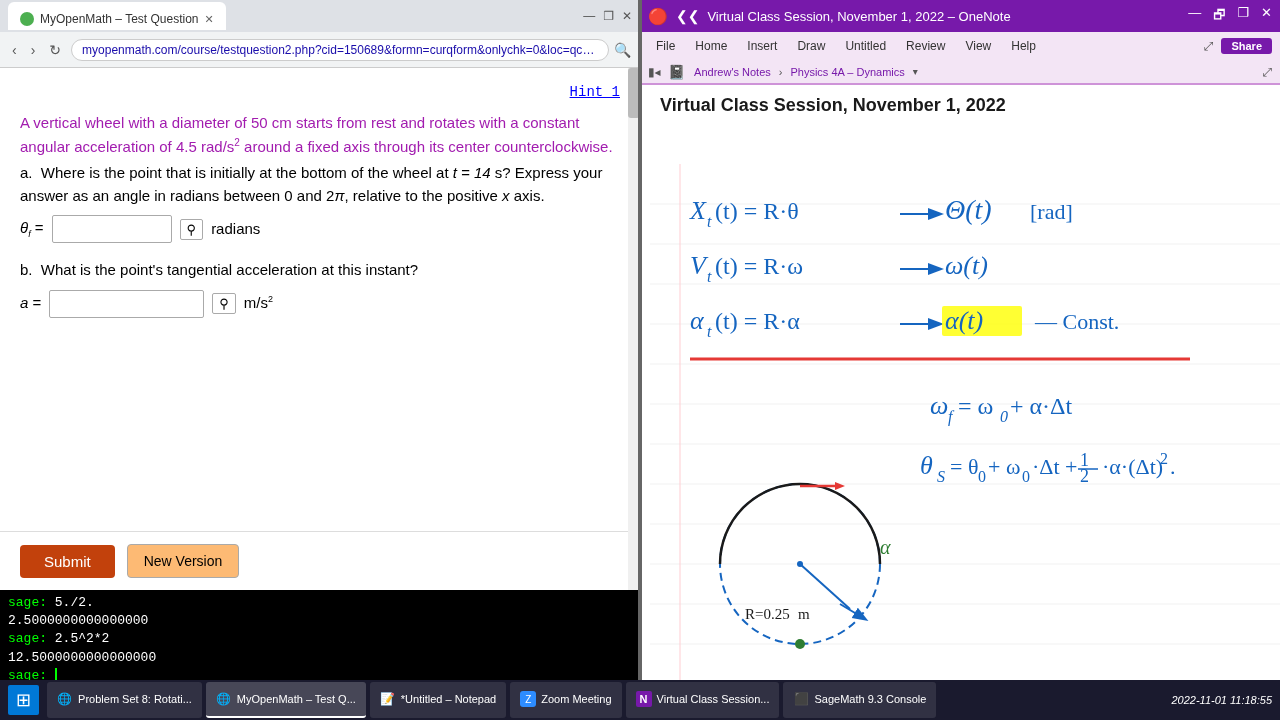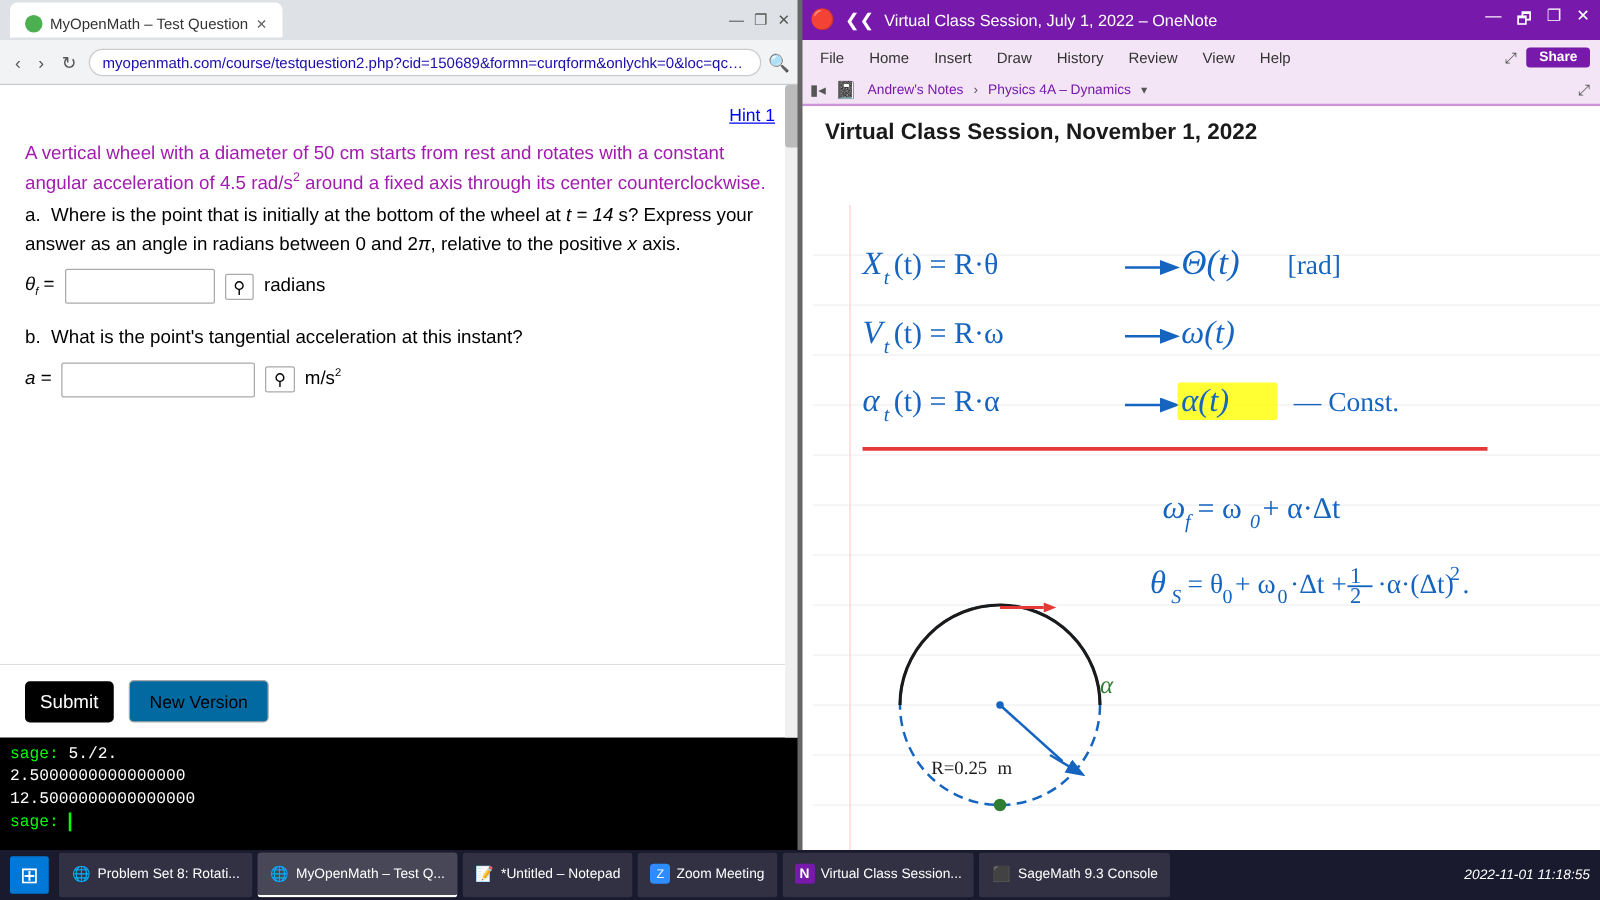--- a/index.html
+++ b/index.html
@@ -87,20 +87,21 @@
       position: relative;
     }
     .hint-link {
       display: block;
       text-align: right;
       color: #00f;
       text-decoration: underline;
       font-size: 14px;
       margin-bottom: 12px;
       cursor: pointer;
+      font-family: Liberation Mono, monospace;
     }
     .problem-text {
       font-size: 15px;
       line-height: 1.5;
       color: #a21caf;
       margin-bottom: 4px;
     }
     .problem-text sup { font-size: 10px; vertical-align: super; }
     .sub-question {
       margin-bottom: 16px;
@@ -141,30 +142,30 @@
 
     
     .action-bar {
       display: flex;
       align-items: center;
       gap: 12px;
       padding: 12px 20px;
       border-top: 1px solid #ddd;
     }
     .submit-btn {
-      background: #000000;
+      background: #c2410c;
       color: #fff;
       border: none;
       border-radius: 4px;
-      padding: 8px 12px;
+      padding: 8px 24px;
       font-size: 15px;
       cursor: pointer;
     }
     .new-version-btn {
-      background: #0369a1;
+      background: #fdba74;
       border: 1px solid #aaa;
       border-radius: 4px;
       padding: 8px 16px;
       font-size: 14px;
       cursor: pointer;
       color: #000;
     }
 
     
     .terminal {
@@ -414,52 +415,53 @@
   </div>
 
   <div class="action-bar">
     <button class="submit-btn">Submit</button>
     <button class="new-version-btn">New Version</button>
   </div>
 
   <div class="terminal">
     <div class="terminal-line"><span class="prompt">sage: </span>5./2.</div>
     <div class="terminal-line">2.5000000000000000</div>
+    <div class="terminal-line"><span class="prompt">sage: </span>2.5^2*2</div>
     <div class="terminal-line">12.5000000000000000</div>
     <div class="terminal-line"><span class="prompt">sage: </span><span style="border-left:2px solid #0f0;">&nbsp;</span></div>
   </div>
 
   <div class="browser-scroll">
     <div class="browser-scroll-thumb"></div>
   </div>
 </div>
 
 <div id="divider"></div>
 
 <div id="onenote-panel">
 
   <div class="on-titlebar">
     <span style="font-size:16px;">🔴</span>
     <span style="font-size:14px;">❮❮</span>
-    <span class="on-title-text">Virtual Class Session, July 1, 2022 – OneNote</span>
+    <span class="on-title-text">Virtual Class Session, November 1, 2022 – OneNote</span>
     <div class="on-win-controls">
       <span>—</span>
       <span>🗗</span>
       <span>❐</span>
       <span>✕</span>
     </div>
   </div>
 
   <div class="on-ribbon">
     <div class="on-menu-bar">
       <span class="on-menu-item">File</span>
       <span class="on-menu-item">Home</span>
       <span class="on-menu-item">Insert</span>
       <span class="on-menu-item">Draw</span>
-      <span class="on-menu-item">History</span>
+      <span class="on-menu-item">Untitled</span>
       <span class="on-menu-item">Review</span>
       <span class="on-menu-item">View</span>
       <span class="on-menu-item">Help</span>
       <span style="margin-left:auto; display:flex; gap:8px; align-items:center;">
         <span style="font-size:12px; cursor:pointer; color:#555;">⤢</span>
         <button class="share-btn">Share</button>
       </span>
     </div>
 
     <div class="on-share-bar">

